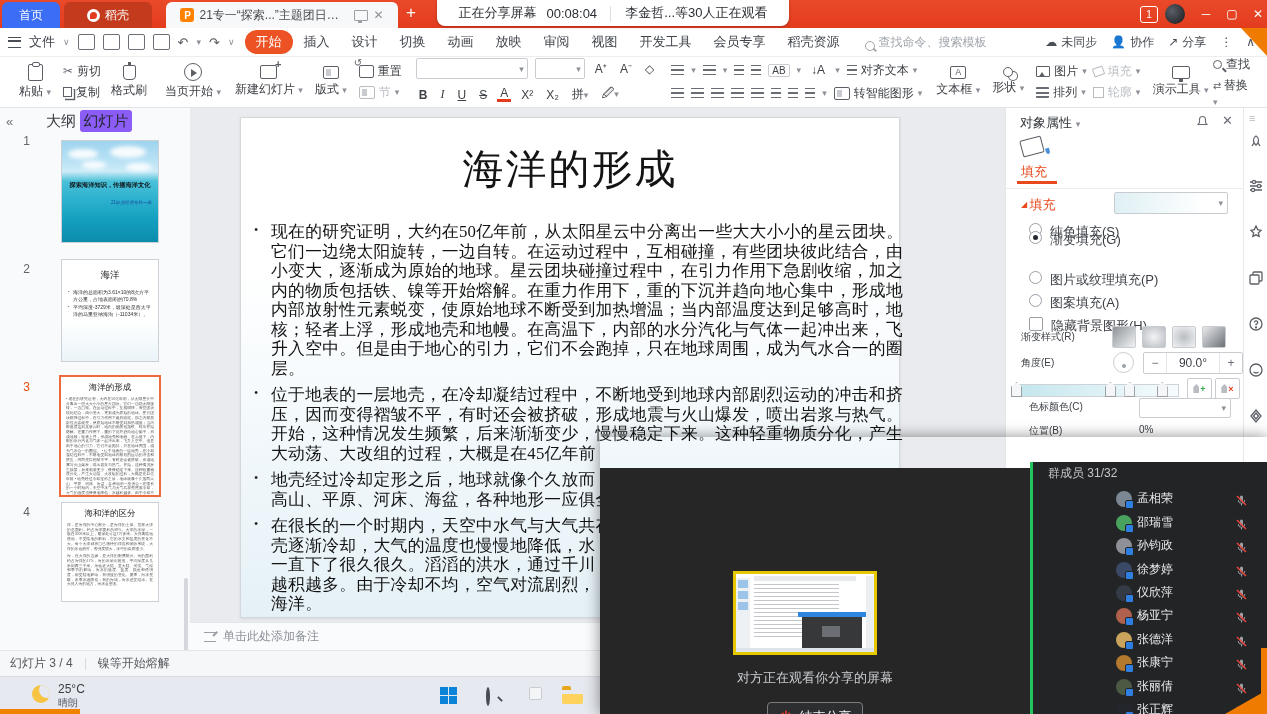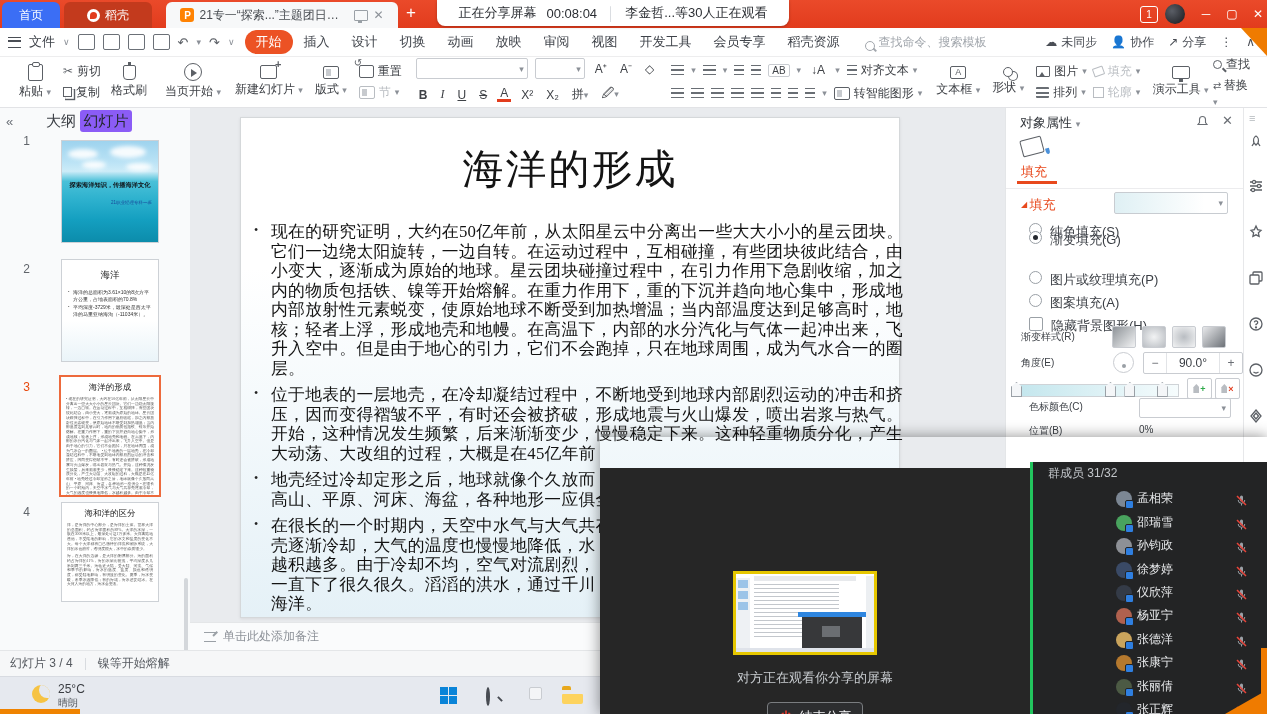--- a/index.html
+++ b/index.html
@@ -533,22 +533,22 @@
         <div class="bline">开始，这种情况发生频繁，后来渐渐变少，慢慢稳定下来。这种轻重物质分化，产生</div>
         <div class="bline">大动荡、大改组的过程，大概是在45亿年前</div>
       </div>
       <div class="bullet">
         <div class="bline">地壳经过冷却定形之后，地球就像个久放而</div>
         <div class="bline">高山、平原、河床、海盆，各种地形一应俱全</div>
       </div>
       <div class="bullet">
         <div class="bline">在很长的一个时期内，天空中水气与大气共存</div>
         <div class="bline">壳逐渐冷却，大气的温度也慢慢地降低，水</div>
+        <div class="bline">一直下了很久很久。滔滔的洪水，通过千川</div>
         <div class="bline">越积越多。由于冷却不均，空气对流剧烈，</div>
-        <div class="bline">一直下了很久很久。滔滔的洪水，通过千川</div>
         <div class="bline">海洋。</div>
       </div>
     </div>
 </div>
 
 <div class="abs notesbar">
   <span class="n-ico"></span>
   <span>单击此处添加备注</span>
 </div>
 <div class="abs statusbar">

